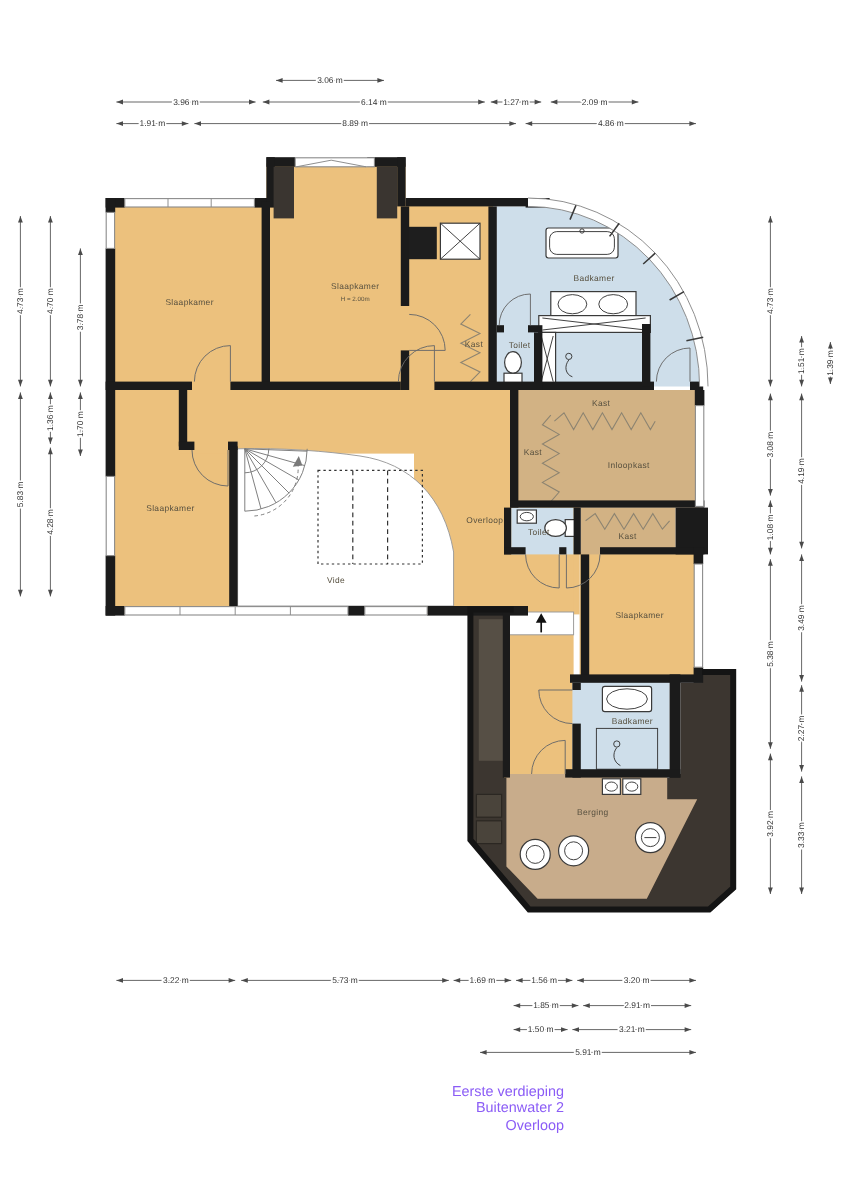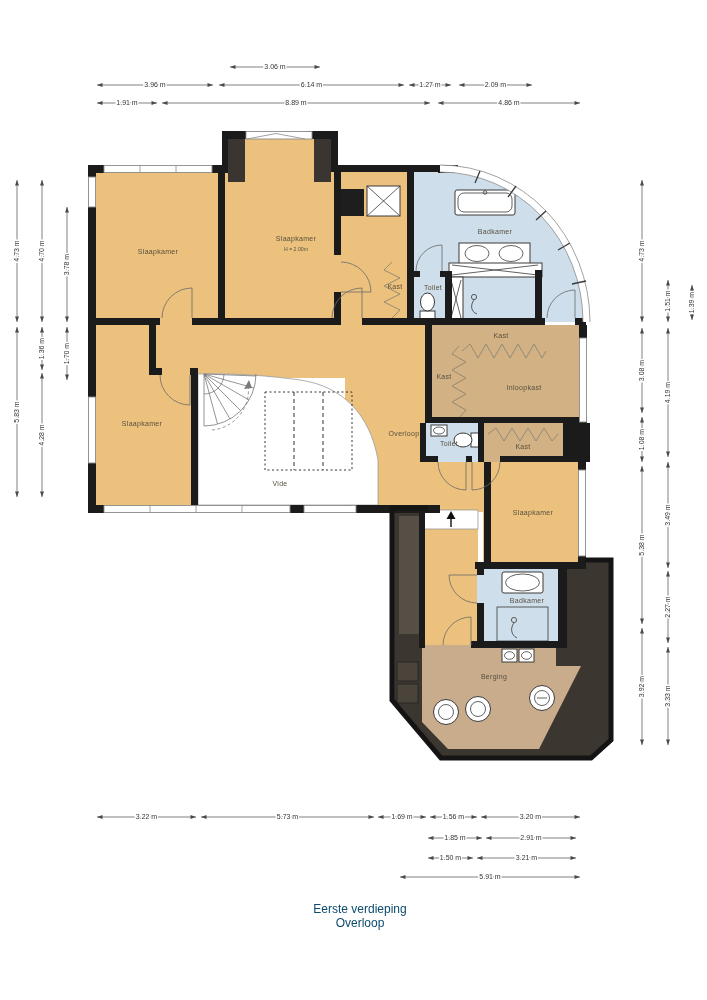--- a/index.html
+++ b/index.html
@@ -19,22 +19,22 @@
   .fixline{stroke:#3a3a3a;stroke-width:0.8;fill:none;}
   .door{stroke:#6a6a6a;stroke-width:0.8;fill:none;}
   .zig{stroke:#8d8471;stroke-width:0.9;fill:none;}
   .stair{stroke:#7a7a7a;stroke-width:0.8;fill:none;}
   .videpath{fill:#fff;stroke:#9a9a9a;stroke-width:0.8;}
   .dimline{stroke:var(--c-dim);stroke-width:0.7;}
   .dimarrow{fill:var(--c-dim);}
   .dimtext{font-size:7px;fill:#333;paint-order:stroke;stroke:#fff;stroke-width:2.6px;text-anchor:middle;}
   .roomlabel{font-size:7px;fill:#57503f;text-anchor:middle;letter-spacing:0.3px;}
   .roomsub{font-size:5.2px;fill:#57503f;text-anchor:middle;}
-  .footer{position:absolute;left:250px;top:902px;width:220px;text-align:center;
-          font-size:12px;color:#0c4a6e;line-height:1.2;}
+  .footer{position:absolute;left:250px;top:902px;width:220px;text-align:right;
+          font-size:12px;color:#8b5cf6;line-height:1.2;}
 </style>
 </head>
 <body>
 
 <svg id="plan" viewBox="0 0 707 1000" width="707" height="1000">
 
   <g>
     <rect class="framedark" x="390" y="508" width="38" height="140"></rect>
     <path class="framedark" d="M390 645 L613 645 L613 741 L592 760 L441 760 L390 700 Z"></path>
     <path class="framedark" d="M585 558 L613 558 L613 645 L567 645 L567 569 L585 569 Z"></path>
@@ -486,14 +486,15 @@
         <line x1="692" y1="285" x2="692" y2="320" class="dimline"></line>
         <polygon points="692,285 690,290.5 694,290.5" class="dimarrow"></polygon>
         <polygon points="692,320 690,314.5 694,314.5" class="dimarrow"></polygon>
         <text x="692" y="302.5" dy="2.4" class="dimtext" transform="rotate(-90 692 302.5)">1.39 m</text>
       </g>
     </g>
 </svg>
 
 <div class="footer">
   <div>Eerste verdieping</div>
+  <div>Buitenwater 2</div>
   <div>Overloop</div>
 </div>
 
 </body></html>

